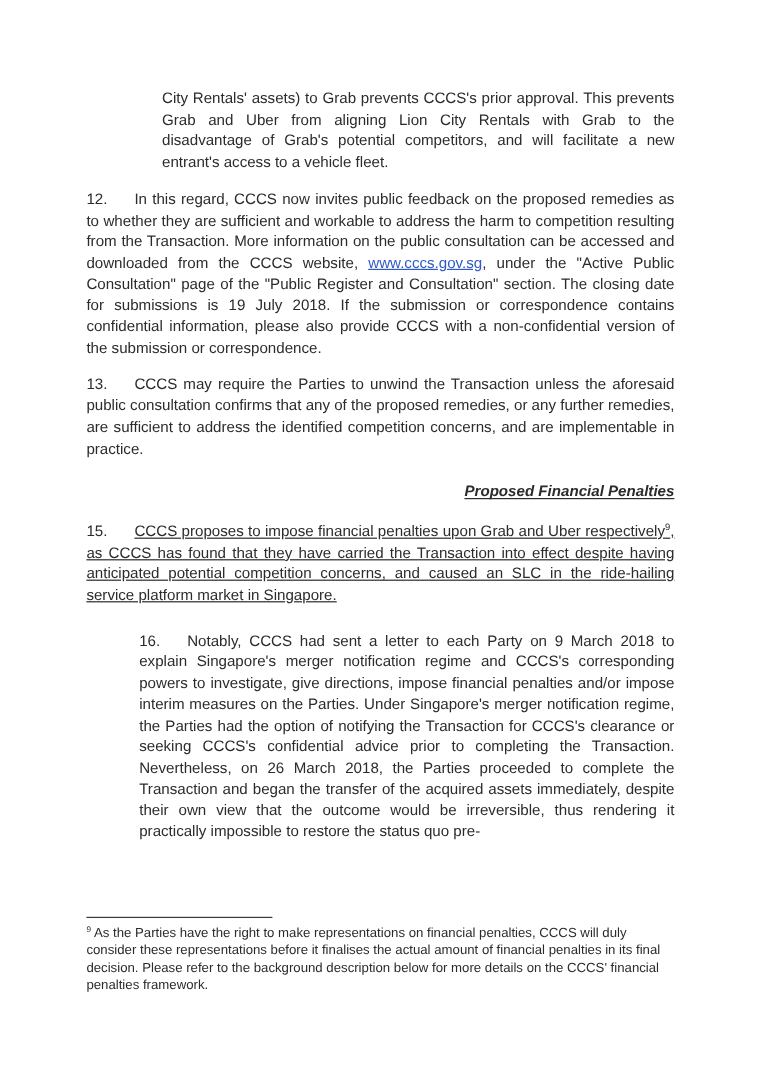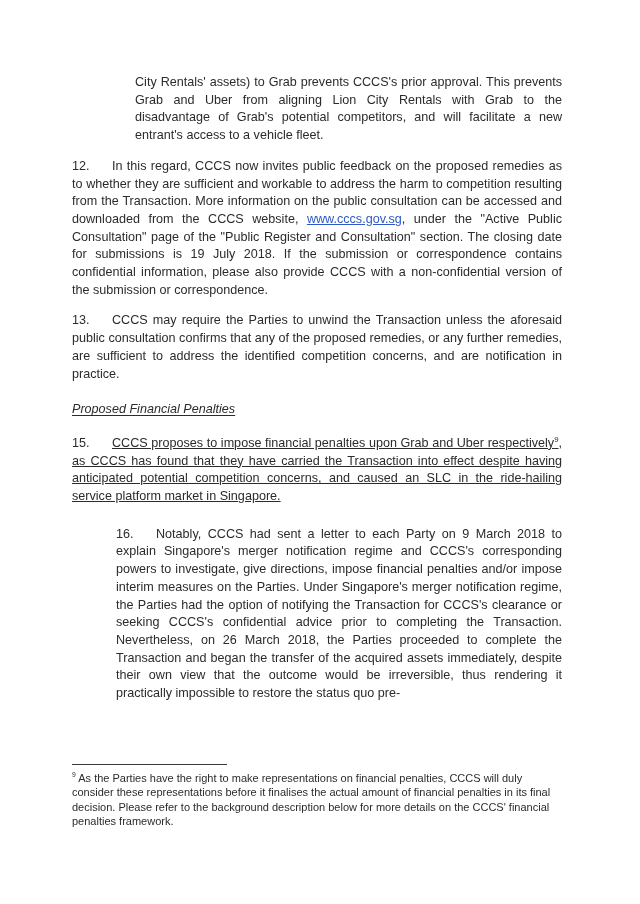--- a/index.html
+++ b/index.html
@@ -32,25 +32,25 @@
     margin-left: 63px;
   }
   .pnum {
     display: inline-block;
     width: 40px;
   }
   .section-heading {
     margin: 18px 0 16px 0;
     font-size: 12.6px;
     line-height: 17.7px;
-    font-weight: normal;
+    font-weight: bold;
     font-style: italic;
     text-decoration: underline;
     text-underline-offset: 2px;
-    text-align: left;
+    text-align: right;
   }
   .para-15 { margin-bottom: 20px; text-decoration: underline; }
   .para-16 { margin-bottom: 0; margin-left: 44px; }
   .doc-link {
     text-decoration: underline;
     cursor: pointer;
   }
   strong { font-weight: normal; }
   sup {
     font-size: 0.62em;
@@ -79,21 +79,21 @@
 </head>
 <body>
 
 <div class="page">
   <div class="content">
 
     <p class="para indented"><span>City Rentals' assets) to Grab prevents CCCS's prior approval. This prevents Grab and Uber from aligning Lion City Rentals with Grab to the disadvantage of Grab's potential competitors, and will facilitate a new entrant's access to a vehicle fleet.</span></p>
 
     <p class="para"><span class="pnum">12.</span><span><span>In this regard, CCCS now invites public feedback on the proposed remedies as to whether they are sufficient and workable to address the harm to competition resulting from the Transaction. More information on the public consultation can be accessed and downloaded from the CCCS website, </span><a class="doc-link" href="#" style="color: rgb(46, 89, 198);">www.cccs.gov.sg</a><span>, under the "Active Public Consultation" page of the "Public Register and Consultation" section. The closing date for submissions is </span><strong>19 July 2018</strong><span>. If the submission or correspondence contains confidential information, please also provide CCCS with a non-confidential version of the submission or correspondence.</span></span></p>
 
-    <p class="para"><span class="pnum">13.</span><span><span>CCCS may require the Parties to unwind the Transaction unless the aforesaid public consultation confirms that any of the proposed remedies, or any further remedies, are sufficient to address the identified competition concerns, and are notification in practice.</span></span></p>
+    <p class="para"><span class="pnum">13.</span><span><span>CCCS may require the Parties to unwind the Transaction unless the aforesaid public consultation confirms that any of the proposed remedies, or any further remedies, are sufficient to address the identified competition concerns, and are implementable in practice.</span></span></p>
 
 
     <h2 class="section-heading">Proposed Financial Penalties</h2>
 
     <p class="para para-15"><span class="pnum">15.</span><span><span>CCCS proposes to impose financial penalties upon Grab and Uber respectively</span><sup>9</sup><span>, as CCCS has found that they have carried the Transaction into effect despite having anticipated potential competition concerns, and caused an SLC in the ride-hailing service platform market in Singapore.</span></span></p>
 
     <p class="para para-16"><span class="pnum">16.</span><span><span>Notably, CCCS had sent a letter to each Party on 9 March 2018 to explain Singapore's merger notification regime and CCCS's corresponding powers to investigate, give directions, impose financial penalties and/or impose interim measures on the Parties. Under Singapore's merger notification regime, the Parties had the option of notifying the Transaction for CCCS's clearance or seeking CCCS's confidential advice prior to completing the Transaction. Nevertheless, on 26 March 2018, the Parties proceeded to complete the Transaction and began the transfer of the acquired assets immediately, despite their own view that the outcome would be irreversible, thus rendering it practically impossible to restore the status quo pre-</span></span></p>
   </div>
 
   <div class="footnote">

